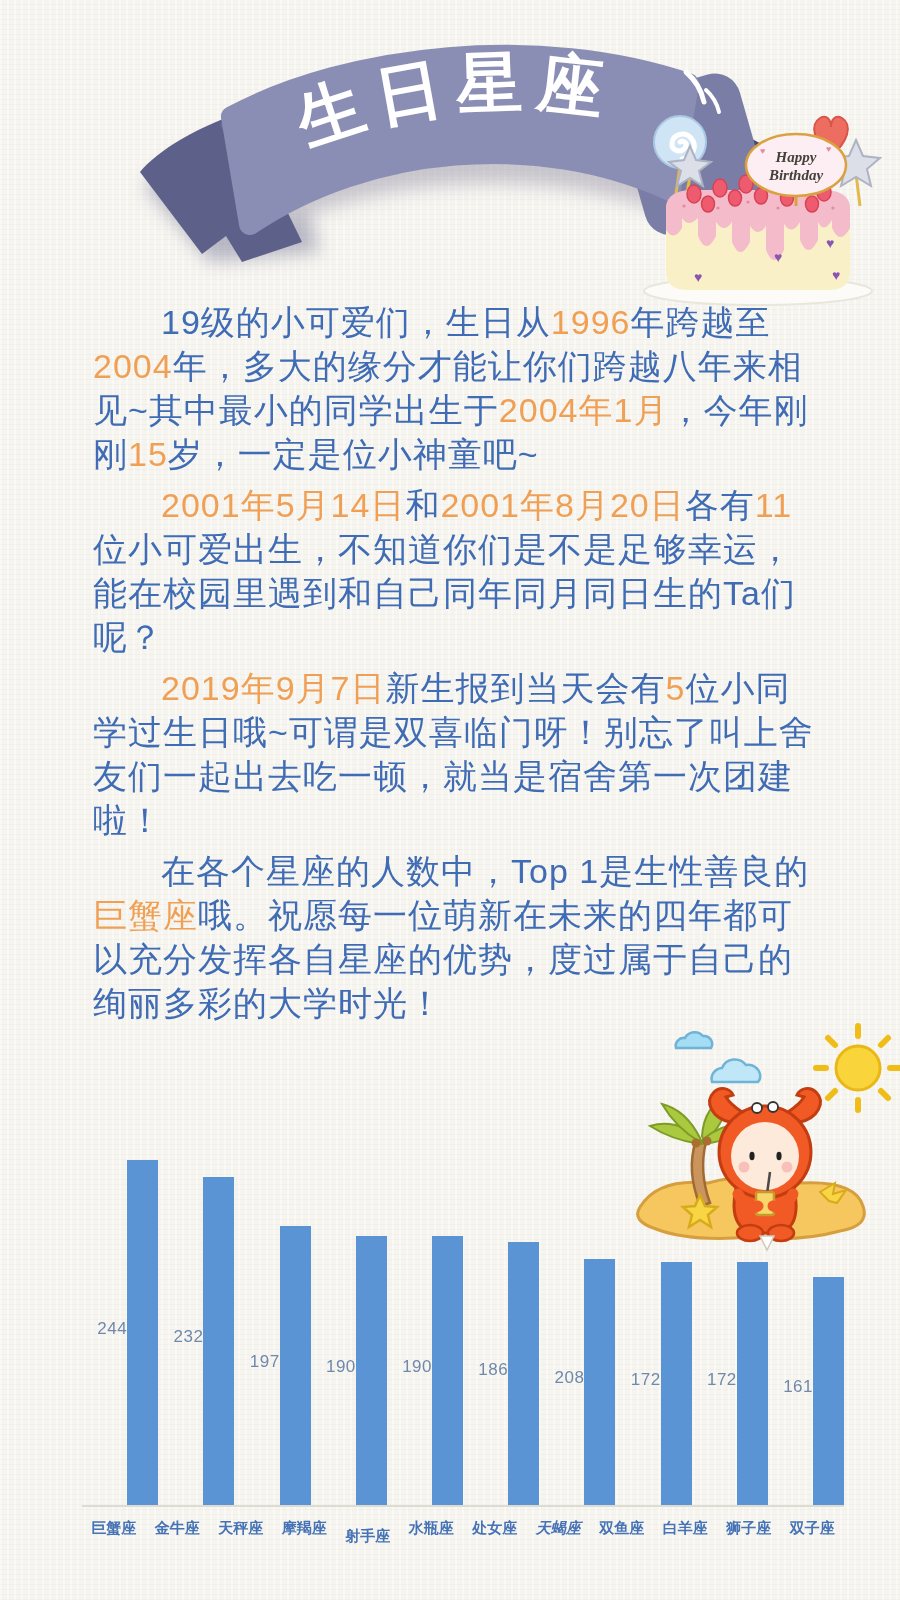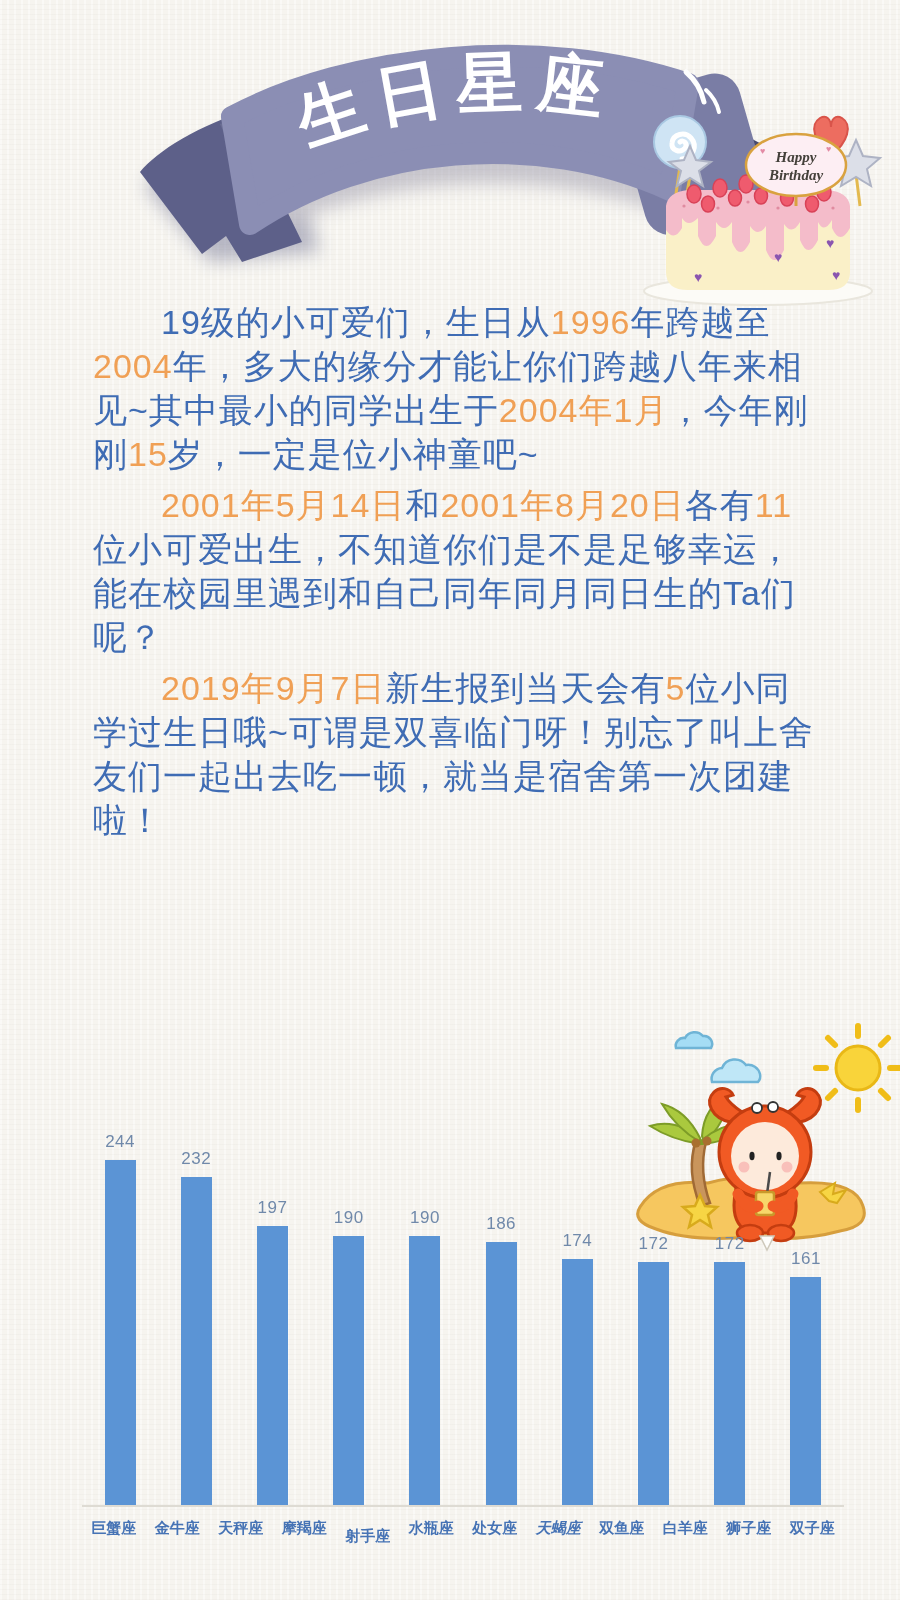--- a/index.html
+++ b/index.html
@@ -20,21 +20,21 @@
   .content {
     position:absolute; left:93px; top:300px; width:727px;
     font-size:34px; font-weight:normal; line-height:44px;
     color:#3f6cb4; letter-spacing:1px;
   }
   .content p { margin:0 0 7px 0; text-indent:2em; }
   .content .hl { color:#f0a055; }
 
   .chart { position:absolute; left:82px; top:1129px; width:762px; }
   .bars { display:flex; height:376px; align-items:flex-end; }
-  .col { flex:1; display:flex; flex-direction:column; align-items:center; justify-content:flex-end; }
+  .col { flex:1; display:flex; flex-direction:row; align-items:center; justify-content:flex-end; }
   .val { font-size:17px; color:#7089aa; margin-bottom:8px; letter-spacing:0.5px; }
   .bar { width:31px; background:#5b94d5; }
   .baseline { height:2px; background:#dedbd3; width:100%; }
   .cats { display:flex; padding-top:12px; }
   .cat { flex:1; text-align:center; font-size:15px; font-weight:bold; color:#4673b5; }
 </style>
 </head>
 <body>
 
 <div class="page">
@@ -145,20 +145,21 @@
       <text x="168" y="70" text-anchor="middle" font-size="15" font-style="italic" font-weight="bold" font-family="'Liberation Serif','DejaVu Serif',serif" fill="#44403a">Birthday</text>
       <text x="132" y="44" font-size="9" fill="#e38ba5">♥</text>
       <text x="198" y="42" font-size="9" fill="#e38ba5">♥</text>
     </g>
   </svg>
 
   <div class="content">
       <p><span>19级的小可爱们，生日从</span><span class="hl">1996</span><span>年跨越至</span><span class="hl">2004</span><span>年，多大的缘分才能让你们跨越八年来相见~其中最小的同学出生于</span><span class="hl">2004年1月</span><span>，今年刚刚</span><span class="hl">15</span><span>岁，一定是位小神童吧~</span></p>
       <p><span class="hl">2001年5月14日</span><span>和</span><span class="hl">2001年8月20日</span><span>各有</span><span class="hl">11</span><span>位小可爱出生，不知道你们是不是足够幸运，能在校园里遇到和自己同年同月同日生的Ta们呢？</span></p>
       <p><span class="hl">2019年9月7日</span><span>新生报到当天会有</span><span class="hl">5</span><span>位小同学过生日哦~可谓是双喜临门呀！别忘了叫上舍友们一起出去吃一顿，就当是宿舍第一次团建啦！</span></p>
+      <p><span>在各个星座的人数中，Top 1是生性善良的</span><span class="hl">巨蟹座</span><span>哦。祝愿每一位萌新在未来的四年都可以充分发挥各自星座的优势，度过属于自己的绚丽多彩的大学时光！</span></p>
     </div>
 
   <svg class="crab-svg" width="300" height="250" viewBox="0 0 300 250">
 
     <g>
       <g stroke="#f0bd18" stroke-width="6" stroke-linecap="round">
         <line x1="258" y1="36" x2="258" y2="26"></line>
           <line x1="281" y1="45" x2="288" y2="38"></line>
         <line x1="290" y1="68" x2="300" y2="68"></line>
           <line x1="281" y1="91" x2="288" y2="98"></line>
@@ -244,21 +245,21 @@
         </div>
         <div class="col">
           <div class="val" style="color: rgb(112, 137, 170);">190</div>
           <div class="bar" style="height: 269px; background: rgb(91, 148, 213);"></div>
         </div>
         <div class="col">
           <div class="val" style="color: rgb(112, 137, 170);">186</div>
           <div class="bar" style="height: 263px; background: rgb(91, 148, 213);"></div>
         </div>
         <div class="col">
-          <div class="val" style="color: rgb(112, 137, 170);">174</div>
+          <div class="val" style="color: rgb(112, 137, 170);">208</div>
           <div class="bar" style="height: 246px; background: rgb(91, 148, 213);"></div>
         </div>
         <div class="col">
           <div class="val" style="color: rgb(112, 137, 170);">172</div>
           <div class="bar" style="height: 243px; background: rgb(91, 148, 213);"></div>
         </div>
         <div class="col">
           <div class="val" style="color: rgb(112, 137, 170);">172</div>
           <div class="bar" style="height: 243px; background: rgb(91, 148, 213);"></div>
         </div>

